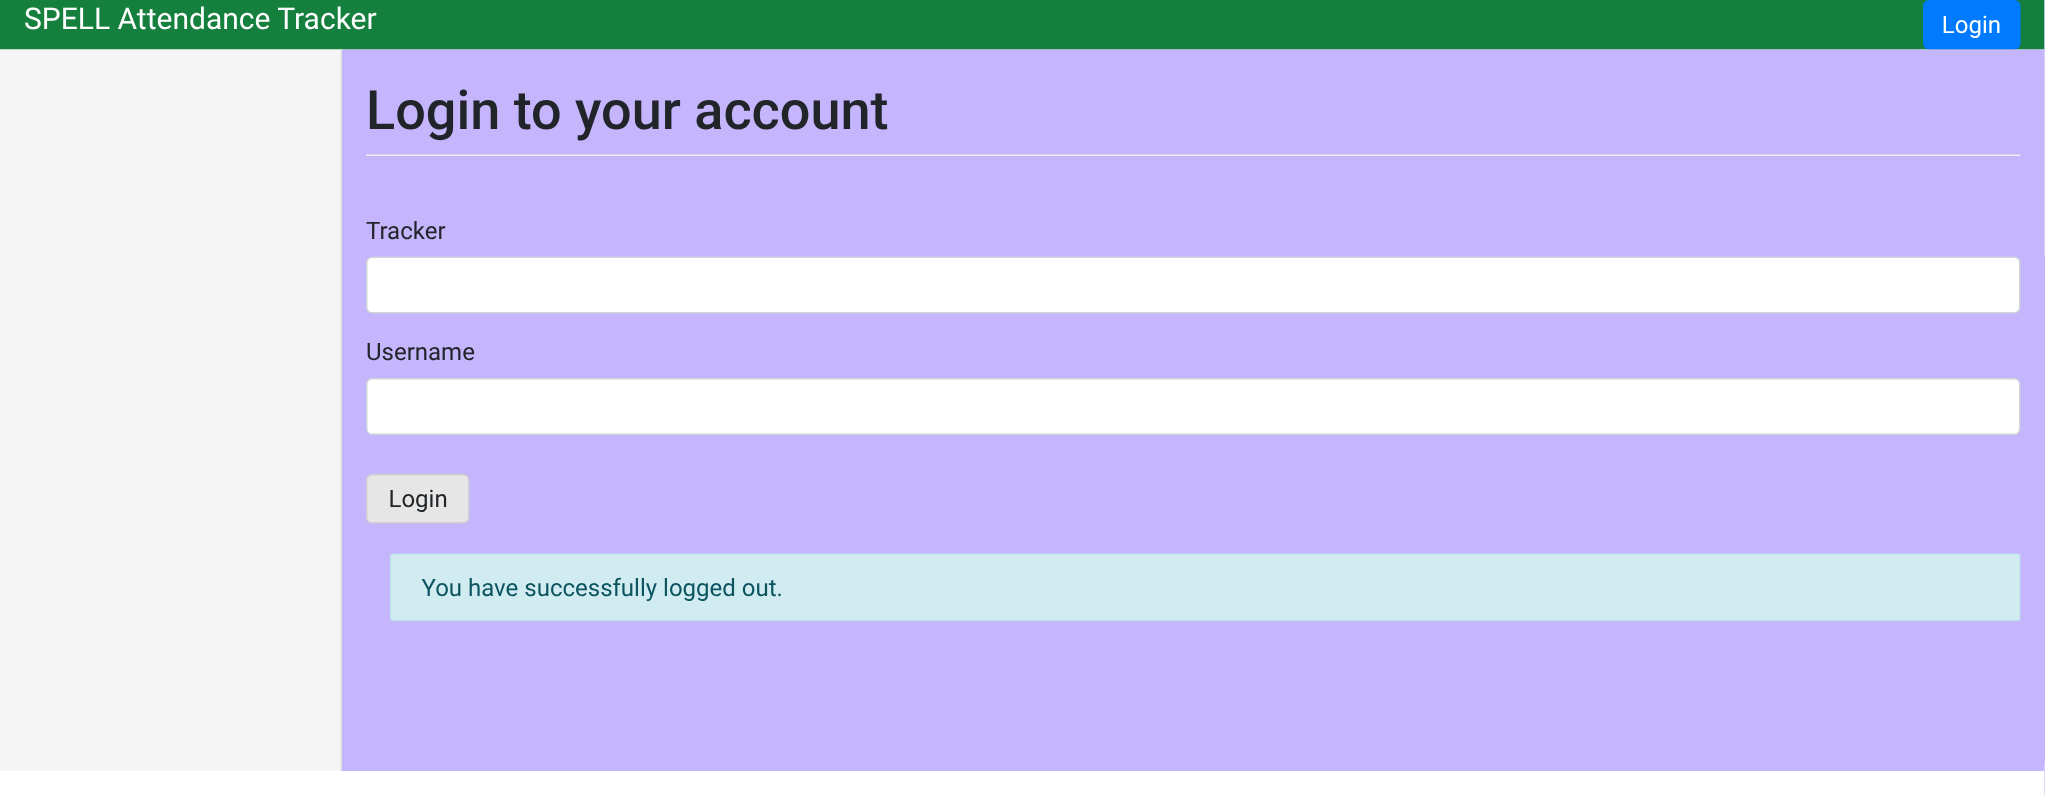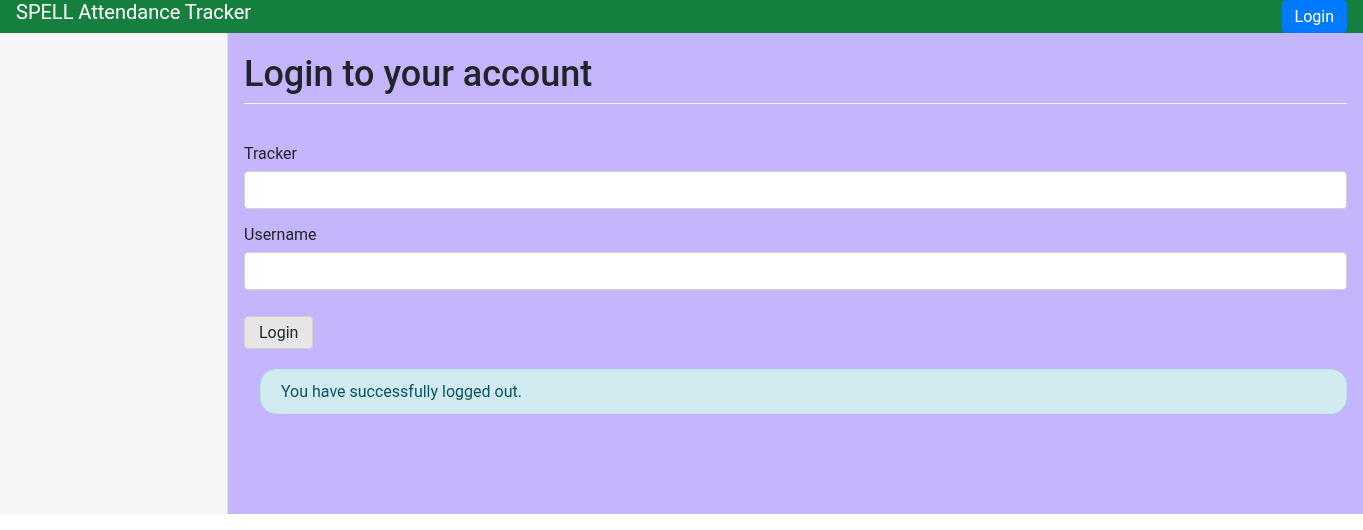--- a/index.html
+++ b/index.html
@@ -93,21 +93,21 @@
       cursor: pointer;
       color: #212529;
       font-family: inherit;
       margin-top: 10px;
     }
     .alert-info {
       background-color: #d1ecf1;
       border: 1px solid #bee5eb;
       color: #0c5460;
       padding: 12px 20px;
-      border-radius: 16px;
+      border-radius: 2px;
       margin-top: 20px;
       margin-left: 16px;
       font-size: 16px;
     }
   </style>
 </head>
 <body>
 
 <nav class="navbar">
   <a class="navbar-brand">SPELL Attendance Tracker</a>

